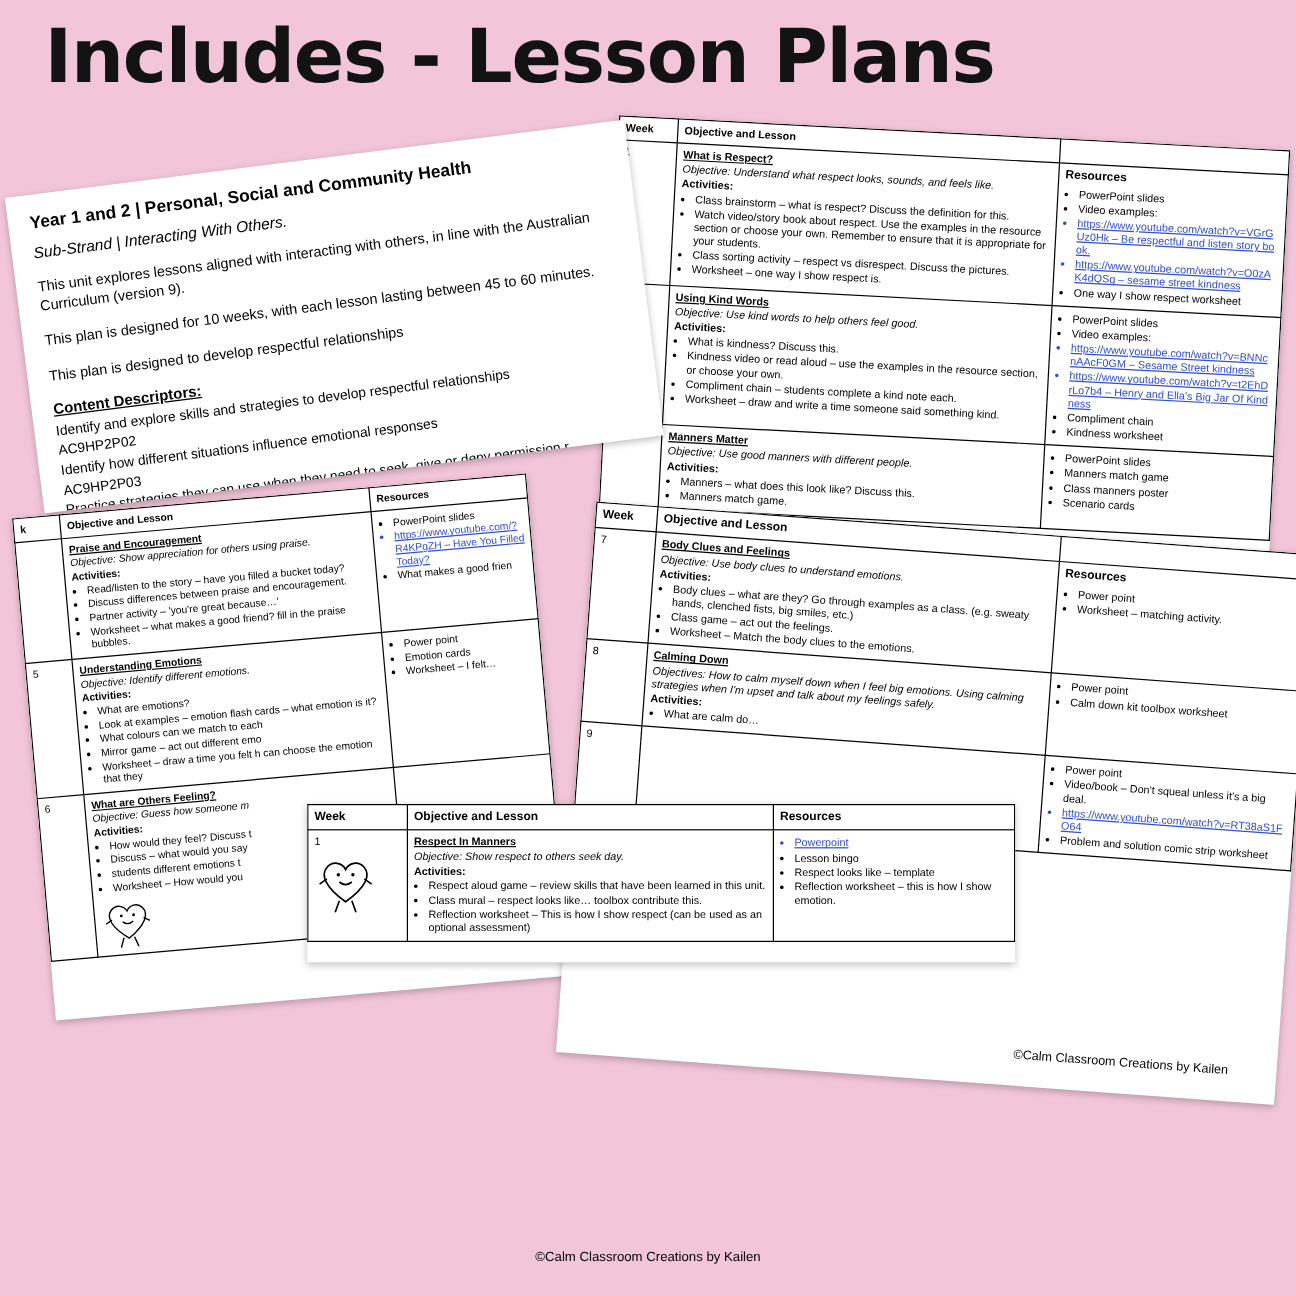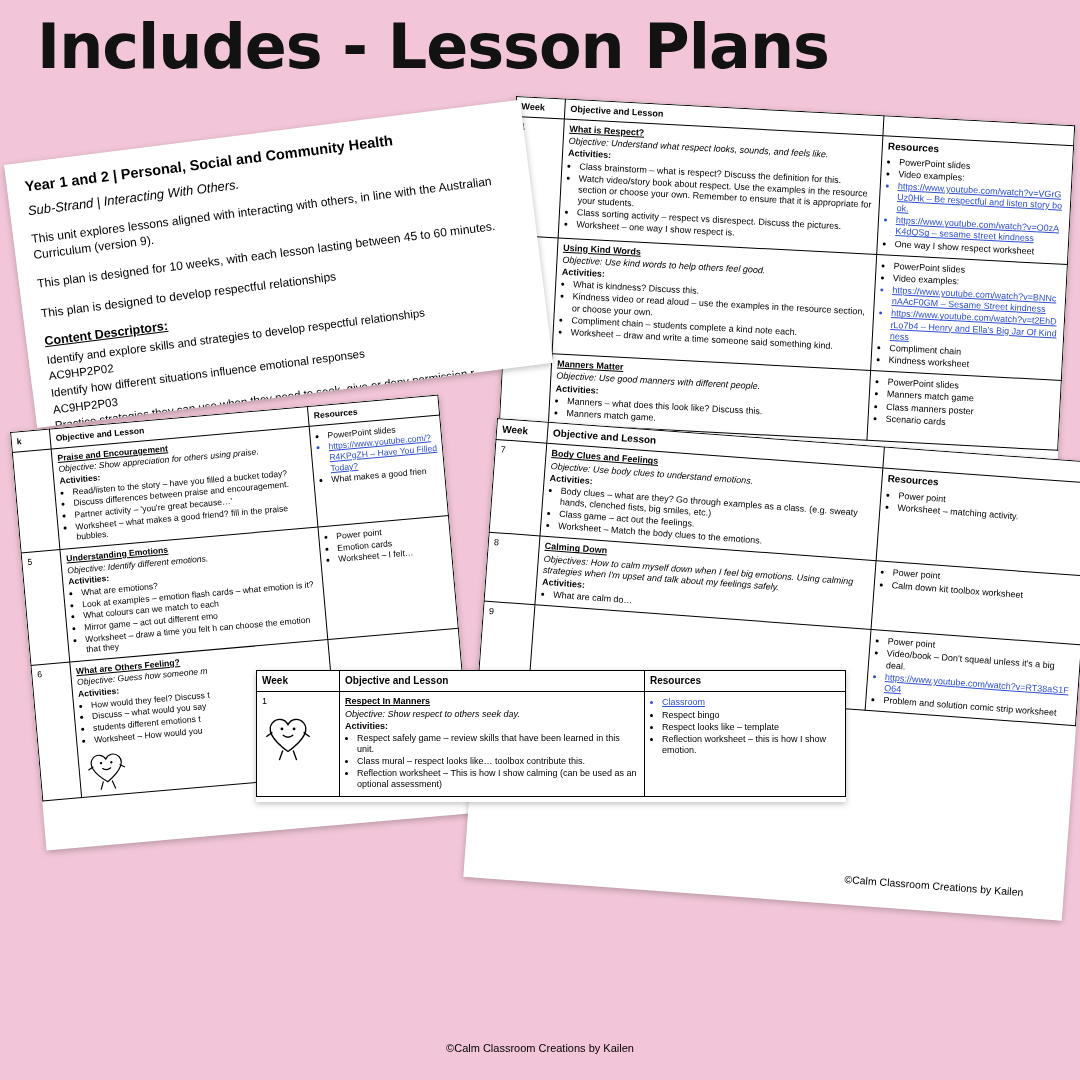--- a/index.html
+++ b/index.html
@@ -380,29 +380,29 @@
               <path d="M12 28 l-7 5 M48 28 l7 5"></path>
               <path d="M24 49 l-4 11 M36 49 l4 11"></path>
             </svg>
           </div>
         </td>
         <td>
           <span class="ttl">Respect In Manners</span>
           <span class="obj">Objective: Show respect to others seek day.</span>
           <span class="acts">Activities:</span>
           <ul>
-            <li>Respect safely game – review skills that have been learned in this unit.</li>
+            <li>Respect aloud game – review skills that have been learned in this unit.</li>
             <li>Class mural – respect looks like… toolbox contribute this.</li>
-            <li>Reflection worksheet – This is how I show calming (can be used as an optional assessment)</li>
-          </ul>
-        </td>
-        <td class="col-res">
-          <ul>
-            <li class="lnk">Classroom</li>
-            <li>Respect bingo</li>
+            <li>Reflection worksheet – This is how I show respect (can be used as an optional assessment)</li>
+          </ul>
+        </td>
+        <td class="col-res">
+          <ul>
+            <li class="lnk">Powerpoint</li>
+            <li>Lesson bingo</li>
             <li>Respect looks like – template</li>
             <li>Reflection worksheet – this is how I show emotion.</li>
           </ul>
         </td>
       </tr>
     </tbody>
       </table>
   </div>
 
   <div class="footer" id="footer-main">©Calm Classroom Creations by Kailen</div>

